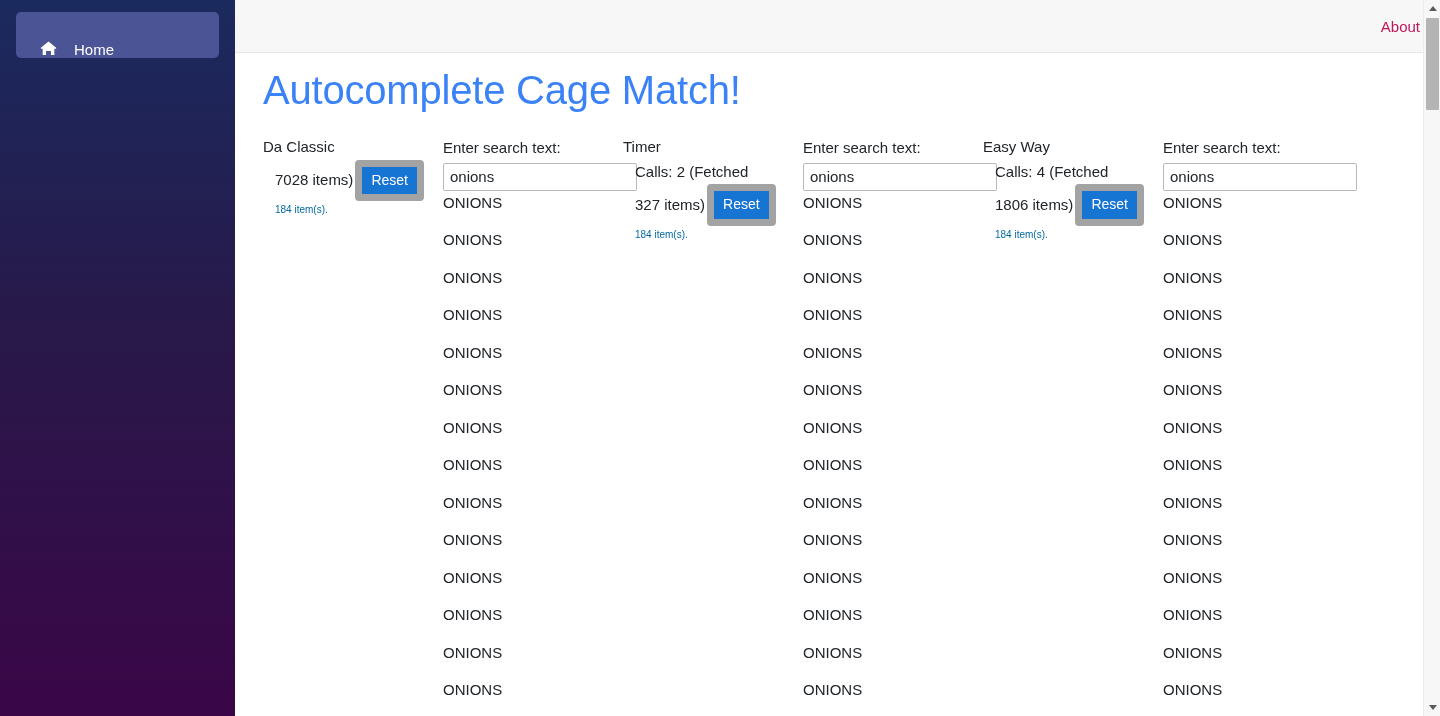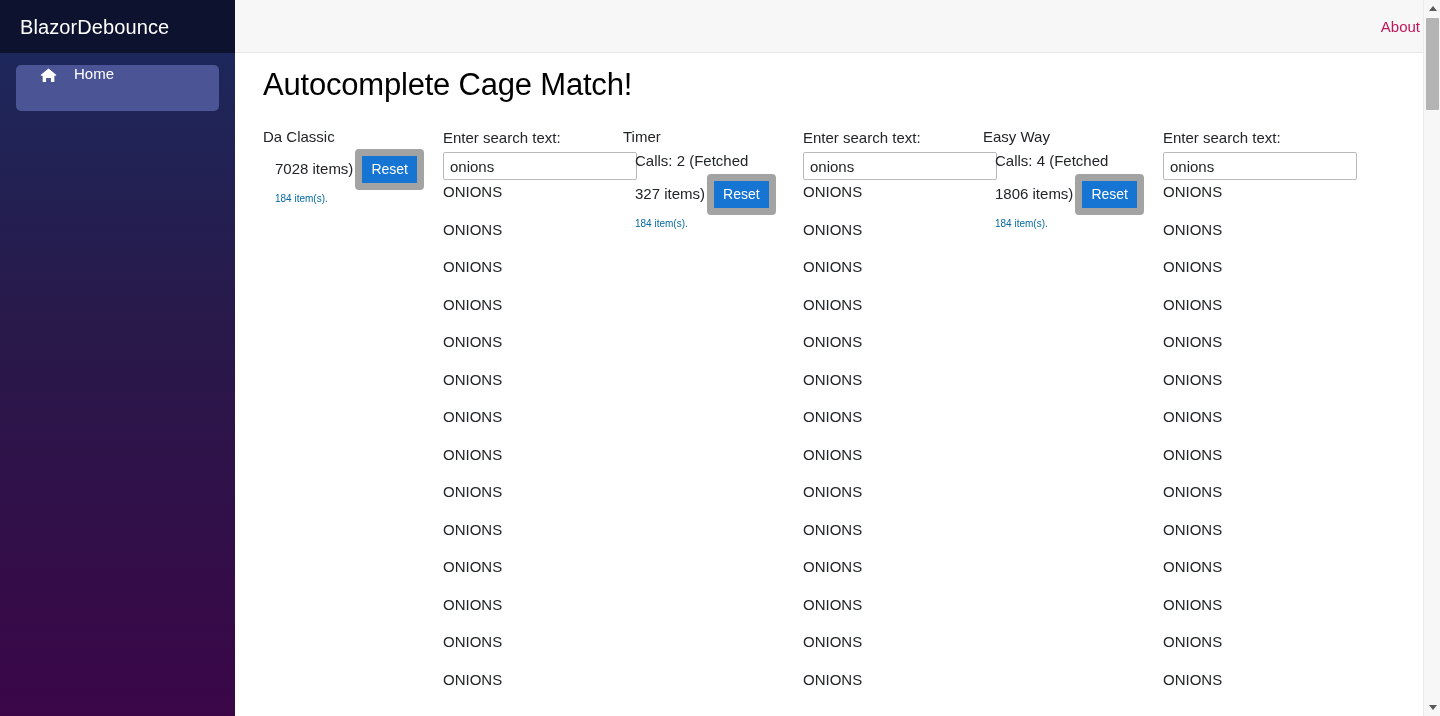--- a/index.html
+++ b/index.html
@@ -39,21 +39,21 @@
     line-height: 1;
     letter-spacing: .1px;
     white-space: nowrap;
   }
   .nav-list { padding: 12px 0 0 0; }
   .nav-item {
     margin: 0 16px;
     height: 46px;
     border-radius: 5px;
     display: flex;
-    align-items: flex-start;
+    align-items: flex-end;
     padding-left: 22px;
     color: #ffffff;
     font-size: 15px;
     background: transparent;
     cursor: pointer;
   }
   .nav-item.active { background: #4b5596; }
   .nav-icon {
     width: 20px; height: 20px;
     margin-right: 16px;
@@ -85,23 +85,23 @@
     font-size: 15px;
     text-decoration: none;
     cursor: pointer;
   }
 
   .content {
     padding: 14px 0 0 0;
     position: relative;
   }
   .page-title {
-    font-size: 31px;
+    font-size: 40px;
     font-weight: 400;
-    color: #000000;
+    color: #3b82f6;
     margin: 0 0 6px 0;
     padding-left: 28px;
     line-height: 1.18;
     letter-spacing: -.2px;
   }
 
   
   .cage-row {
     display: flex;
     align-items: flex-start;
@@ -224,23 +224,20 @@
     border-radius: 1px;
     cursor: pointer;
   }
 </style>
 </head>
 <body>
 
 <div id="app">
 
   <aside class="sidebar">
-    <div class="sidebar-top">
-      <span class="brand">BlazorDebounce</span>
-    </div>
     <nav class="nav-list">
       <div class="nav-item active">
         <span class="nav-icon">
           <svg viewBox="0 0 16 16" aria-hidden="true">
             <path d="M8 1.5 0.8 7.4v0.9h1.7V14h3.2v-3.6h4.6V14h3.2V8.3h1.7V7.4z"></path>
           </svg>
         </span>
         <span>Home</span>
       </div>
     </nav>

